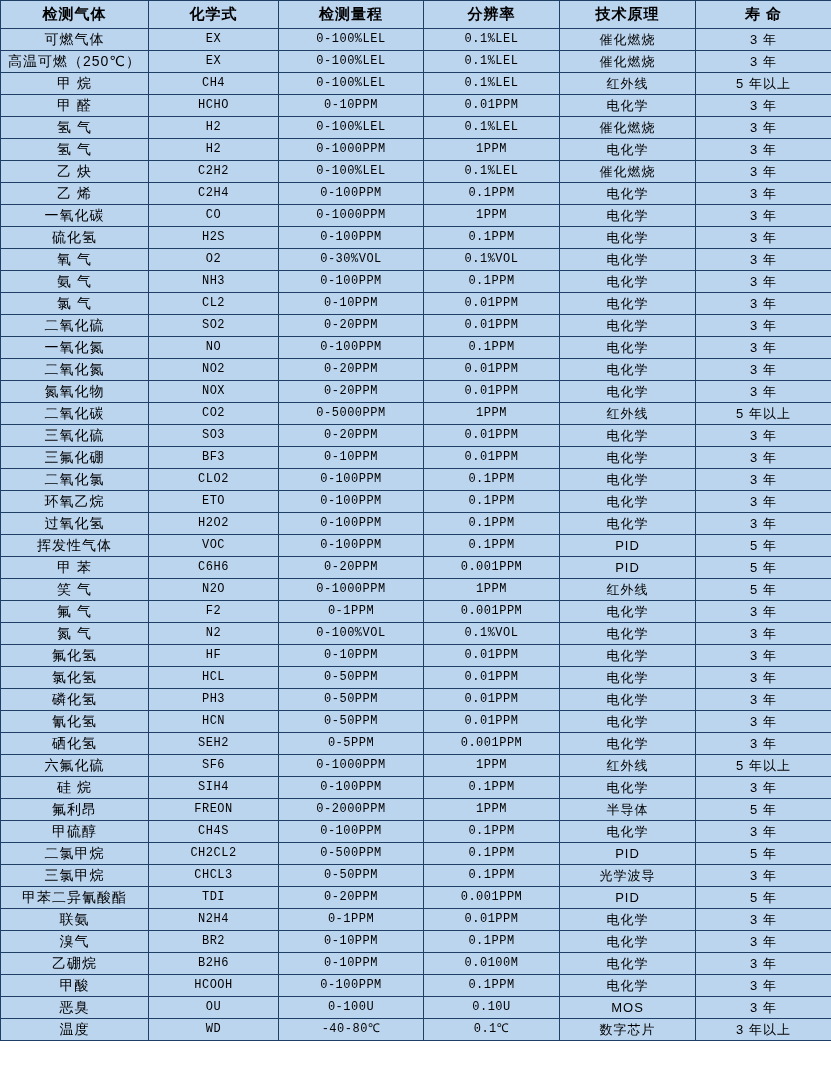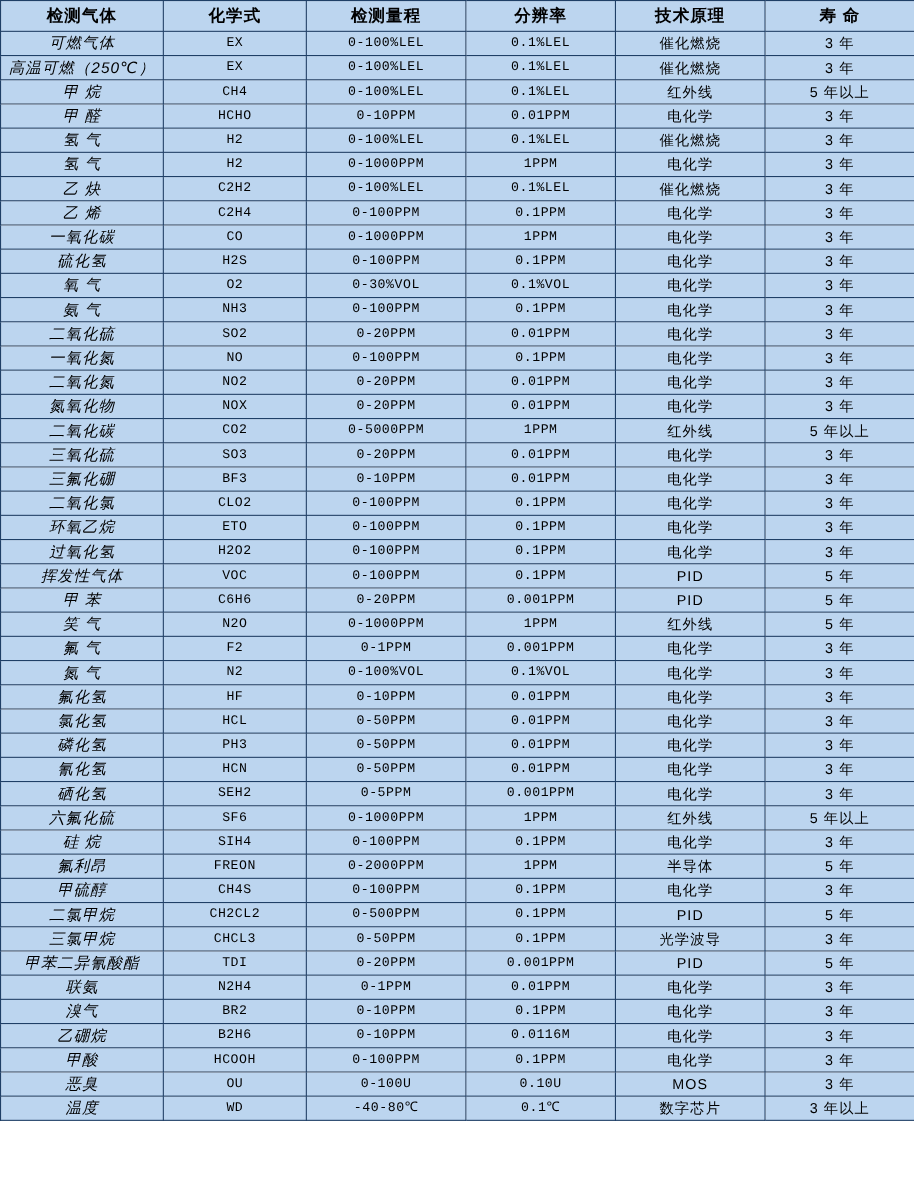--- a/index.html
+++ b/index.html
@@ -41,21 +41,20 @@
     letter-spacing: 1px;
   }
   table.gas-table tbody td {
     height: 21px;
     font-size: 13px;
     line-height: 21px;
   }
   table.gas-table tbody td.name {
     font-size: 14px;
     letter-spacing: 1px;
-    font-style: italic;
   }
   table.gas-table tbody td.formula,
   table.gas-table tbody td.range,
   table.gas-table tbody td.res {
     font-family: "Liberation Mono", "DejaVu Sans Mono", monospace;
     font-size: 12px;
     letter-spacing: 0.5px;
   }
   table.gas-table tbody td.principle,
   table.gas-table tbody td.life {
@@ -176,20 +175,28 @@
       </tr>
       <tr>
         <td class="name">氨 气</td>
         <td class="formula">NH3</td>
         <td class="range">0-100PPM</td>
         <td class="res">0.1PPM</td>
         <td class="principle">电化学</td>
         <td class="life">3 年</td>
       </tr>
       <tr>
+        <td class="name">氯 气</td>
+        <td class="formula">CL2</td>
+        <td class="range">0-10PPM</td>
+        <td class="res">0.01PPM</td>
+        <td class="principle">电化学</td>
+        <td class="life">3 年</td>
+      </tr>
+      <tr>
         <td class="name">二氧化硫</td>
         <td class="formula">SO2</td>
         <td class="range">0-20PPM</td>
         <td class="res">0.01PPM</td>
         <td class="principle">电化学</td>
         <td class="life">3 年</td>
       </tr>
       <tr>
         <td class="name">一氧化氮</td>
         <td class="formula">NO</td>
@@ -411,21 +418,21 @@
         <td class="formula">BR2</td>
         <td class="range">0-10PPM</td>
         <td class="res">0.1PPM</td>
         <td class="principle">电化学</td>
         <td class="life">3 年</td>
       </tr>
       <tr>
         <td class="name">乙硼烷</td>
         <td class="formula">B2H6</td>
         <td class="range">0-10PPM</td>
-        <td class="res">0.0116M</td>
+        <td class="res">0.0100M</td>
         <td class="principle">电化学</td>
         <td class="life">3 年</td>
       </tr>
       <tr>
         <td class="name">甲酸</td>
         <td class="formula">HCOOH</td>
         <td class="range">0-100PPM</td>
         <td class="res">0.1PPM</td>
         <td class="principle">电化学</td>
         <td class="life">3 年</td>

